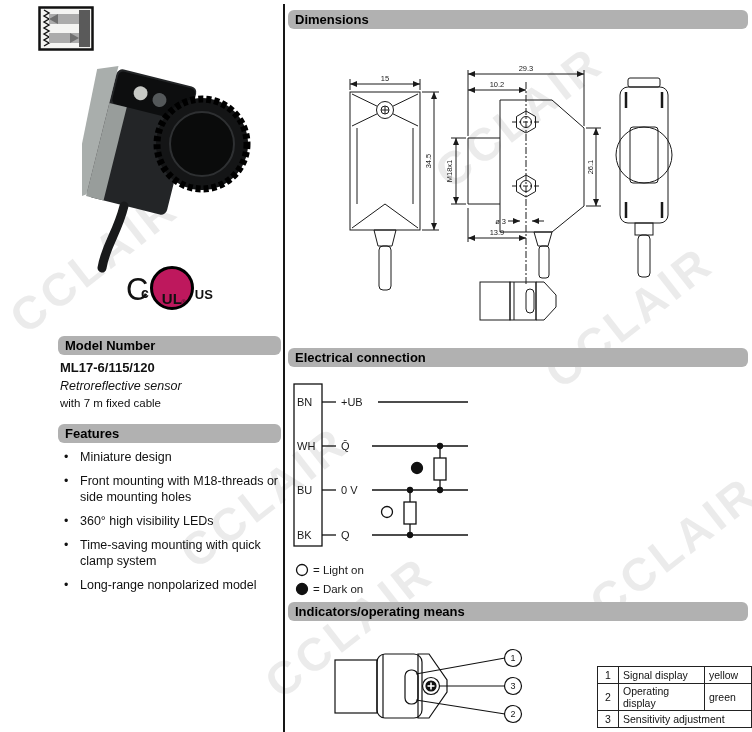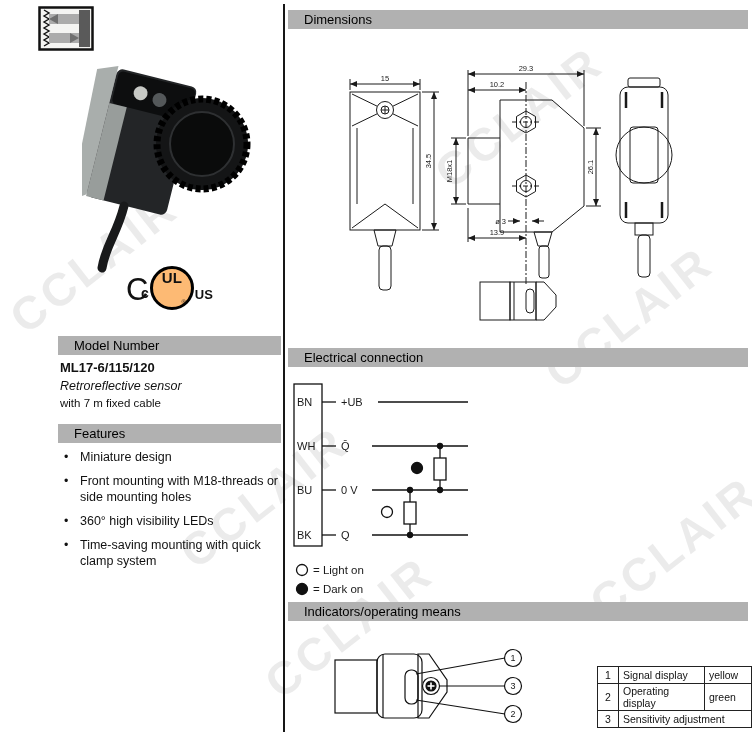--- a/index.html
+++ b/index.html
@@ -1,37 +1,37 @@
 <!DOCTYPE html>
 <html><head>
 <meta charset="utf-8">
 <style>
   html,body{margin:0;padding:0;background:#fff;}
   .page{position:relative;width:752px;height:732px;background:#fff;overflow:hidden;
         font-family:"Liberation Sans",sans-serif;color:#111;}
   .wm{position:absolute;font-size:46px;font-weight:bold;letter-spacing:4px;
       color:rgba(130,130,130,0.16);transform:rotate(-38deg);white-space:nowrap;}
   .divider{position:absolute;left:283px;top:4px;width:2px;height:728px;background:#161616;}
-  .bar{position:absolute;background:#b1b1b1;height:19px;line-height:19px;font-weight:normal;
-       font-size:13px;padding-left:16px;box-sizing:border-box;color:#000;}
+  .bar{position:absolute;background:#b1b1b1;height:19px;line-height:19px;font-weight:bold;
+       font-size:13px;padding-left:7px;box-sizing:border-box;color:#000;border-radius:6px;}
   .bar-left{left:58px;width:223px;}
   .bar-right{left:288px;width:460px;}
   .model-number{position:absolute;left:60px;top:360px;font-weight:bold;font-size:13px;}
   .model-desc{position:absolute;left:60px;top:379px;font-size:12.5px;font-style:italic;}
   .model-cable{position:absolute;left:60px;top:397px;font-size:11.5px;}
   .features-list{position:absolute;left:60px;top:449px;width:226px;margin:0;padding:0;
                  list-style:none;font-size:12.5px;line-height:16px;}
   .features-list li{position:relative;padding-left:20px;margin-bottom:8px;}
   .features-list li::before{content:"\2022";position:absolute;left:4px;}
   .ce{position:absolute;left:90px;top:272px;font-size:31px;letter-spacing:8px;font-weight:500;margin-left:36px;}
   .ul-wrap{position:absolute;left:141px;top:263px;display:flex;align-items:flex-start;}
   .ul-c{font-size:14px;font-weight:bold;margin-top:22px;}
   .ul-circle{width:38px;height:38px;border:3px solid #000;border-radius:50%;display:flex;
-             align-items:flex-start;justify-content:center;font-weight:bold;font-size:15px;
-             position:relative;margin:3px 1px 0 1px;background:#fdba74;}
+             align-items:flex-end;justify-content:center;font-weight:bold;font-size:15px;
+             position:relative;margin:3px 1px 0 1px;background:#be185d;}
   .ul-reg{position:absolute;bottom:2px;right:5px;font-size:6px;font-weight:normal;}
   .ul-us{font-size:13px;font-weight:bold;margin-top:24px;}
   svg text{font-family:"Liberation Sans",sans-serif;fill:#1a1a1a;stroke:none;}
   table.ind{position:absolute;left:597px;top:666px;border-collapse:collapse;font-size:10.5px;
             background:#fff;}
   table.ind td{border:1.5px solid #222;padding:1px 4px;height:14px;}
   td.num{width:12px;text-align:center;}
   td.val{width:38px;border-radius:7px;}
   .abs{position:absolute;}
 </style>
@@ -90,20 +90,21 @@
   <div class="model-number">ML17-6/115/120</div>
   <div class="model-desc">Retroreflective sensor</div>
   <div class="model-cable">with 7 m fixed cable</div>
 
   <div class="bar bar-left" style="top:424px">Features</div>
   <ul class="features-list">
     <li>Miniature design</li>
     <li>Front mounting with M18-threads or side mounting holes</li>
     <li>360° high visibility LEDs</li>
     <li>Time-saving mounting with quick clamp system</li>
+    <li>Long-range nonpolarized model</li>
   </ul>
 
   <div class="bar bar-right" style="top:10px">Dimensions</div>
 
   <svg class="abs" style="left:288px;top:34px" width="464" height="306" viewBox="0 0 464 306">
     <defs>
       <marker id="arr" viewBox="0 0 8 8" refX="7.5" refY="4" markerWidth="8" markerHeight="8" orient="auto-start-reverse">
         <path d="M0.5,1 L7.5,4 L0.5,7 Z" fill="#1a1a1a"></path>
       </marker>
     </defs>

